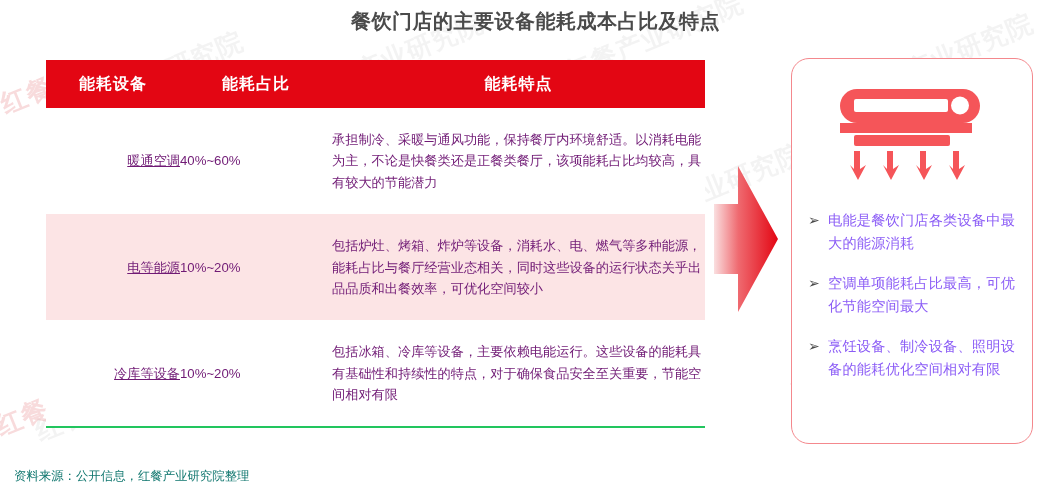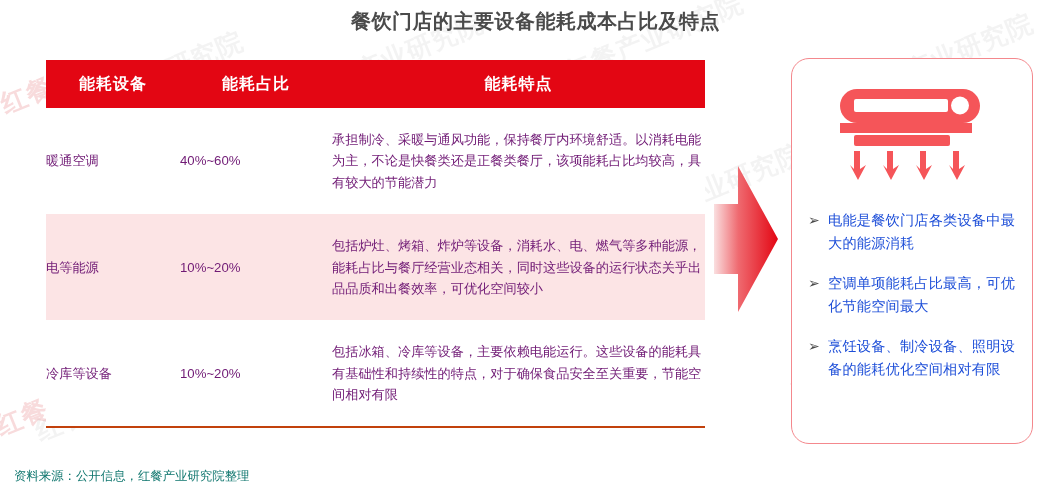--- a/index.html
+++ b/index.html
@@ -50,21 +50,21 @@
     z-index: 10;
   }
 
   
   .table-wrap {
     position: absolute;
     left: 46px;
     top: 60px;
     width: 659px;
     z-index: 10;
-    border-bottom: 2px solid #c2410c;
+    border-bottom: 2px solid #22c55e;
   }
   table.energy-table {
     border-collapse: collapse;
     width: 100%;
     table-layout: fixed;
   }
   table.energy-table thead th {
     background: #e30613;
     color: #ffffff;
     font-size: 16px;
@@ -78,22 +78,23 @@
   col.c-feat   { width: 373px; }
 
   table.energy-table tbody td {
     font-size: 13.2px;
     color: #701a75;
     vertical-align: middle;
     padding: 21px 0;
     line-height: 1.62;
   }
   td.device {
-    text-align: left;
+    text-align: right;
     white-space: nowrap;
+    text-decoration: underline;
   }
   td.share {
     text-align: left;
     white-space: nowrap;
     font-family: "Liberation Sans", sans-serif;
   }
   td.feature {
     text-align: left;
     padding-right: 10px;
     padding-left: 2px;
@@ -147,21 +148,21 @@
     flex: 0 0 auto;
     width: 20px;
     color: #4a4a4a;
     font-size: 14px;
     line-height: 1.62;
     font-family: "DejaVu Sans", sans-serif;
   }
   .bullet-text {
     font-size: 14.2px;
     line-height: 1.62;
-    color: #1d4ed8;
+    color: #8b5cf6;
     letter-spacing: 0.2px;
   }
 
   
   .footer-note {
     position: absolute;
     left: 14px;
     bottom: 10px;
     font-size: 12.4px;
     color: #0f766e;

